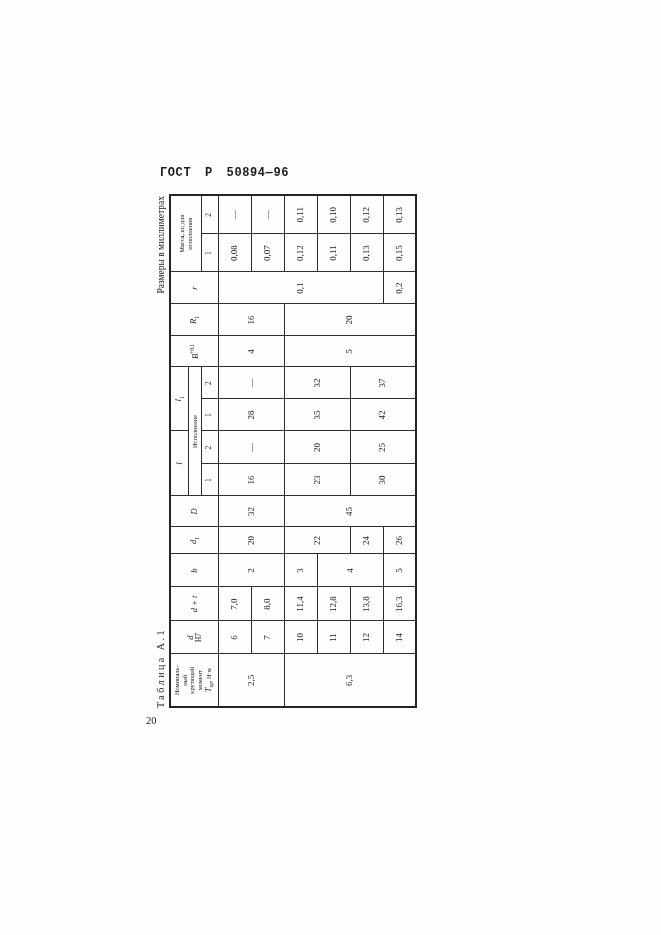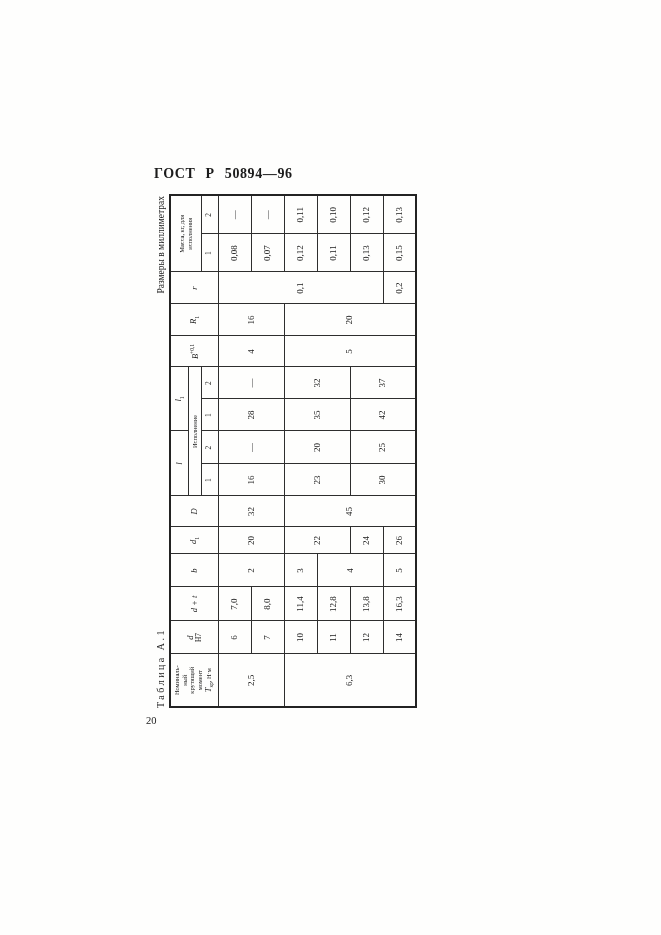--- a/index.html
+++ b/index.html
@@ -2,23 +2,24 @@
 <html><head>
 <meta charset="utf-8">
 <style>
   html,body{margin:0;padding:0;}
   body{
     width:661px;height:935px;position:relative;overflow:hidden;
     background:#fefefd;color:#1b1b1b;
     font-family:"Liberation Serif","DejaVu Serif",serif;
   }
   .doc-code{
-    position:absolute;left:154px;top:166px;
-    font-size:14px;font-weight:bold;letter-spacing:.6px;word-spacing:6px;
+    position:absolute;left:160px;top:166px;
+    font-size:12px;font-weight:bold;letter-spacing:.6px;word-spacing:6px;
     white-space:nowrap;
+    font-family:Liberation Mono, monospace;
   }
   .page-number{position:absolute;left:146px;top:715px;font-size:10.5px;}
   
   .rot{
     position:absolute;left:147px;top:708px;width:512px;height:268px;
     transform:rotate(-90deg);transform-origin:0 0;
   }
   .caption-row{
     display:flex;justify-content:space-between;align-items:flex-end;
     height:19px;margin-bottom:3px;

